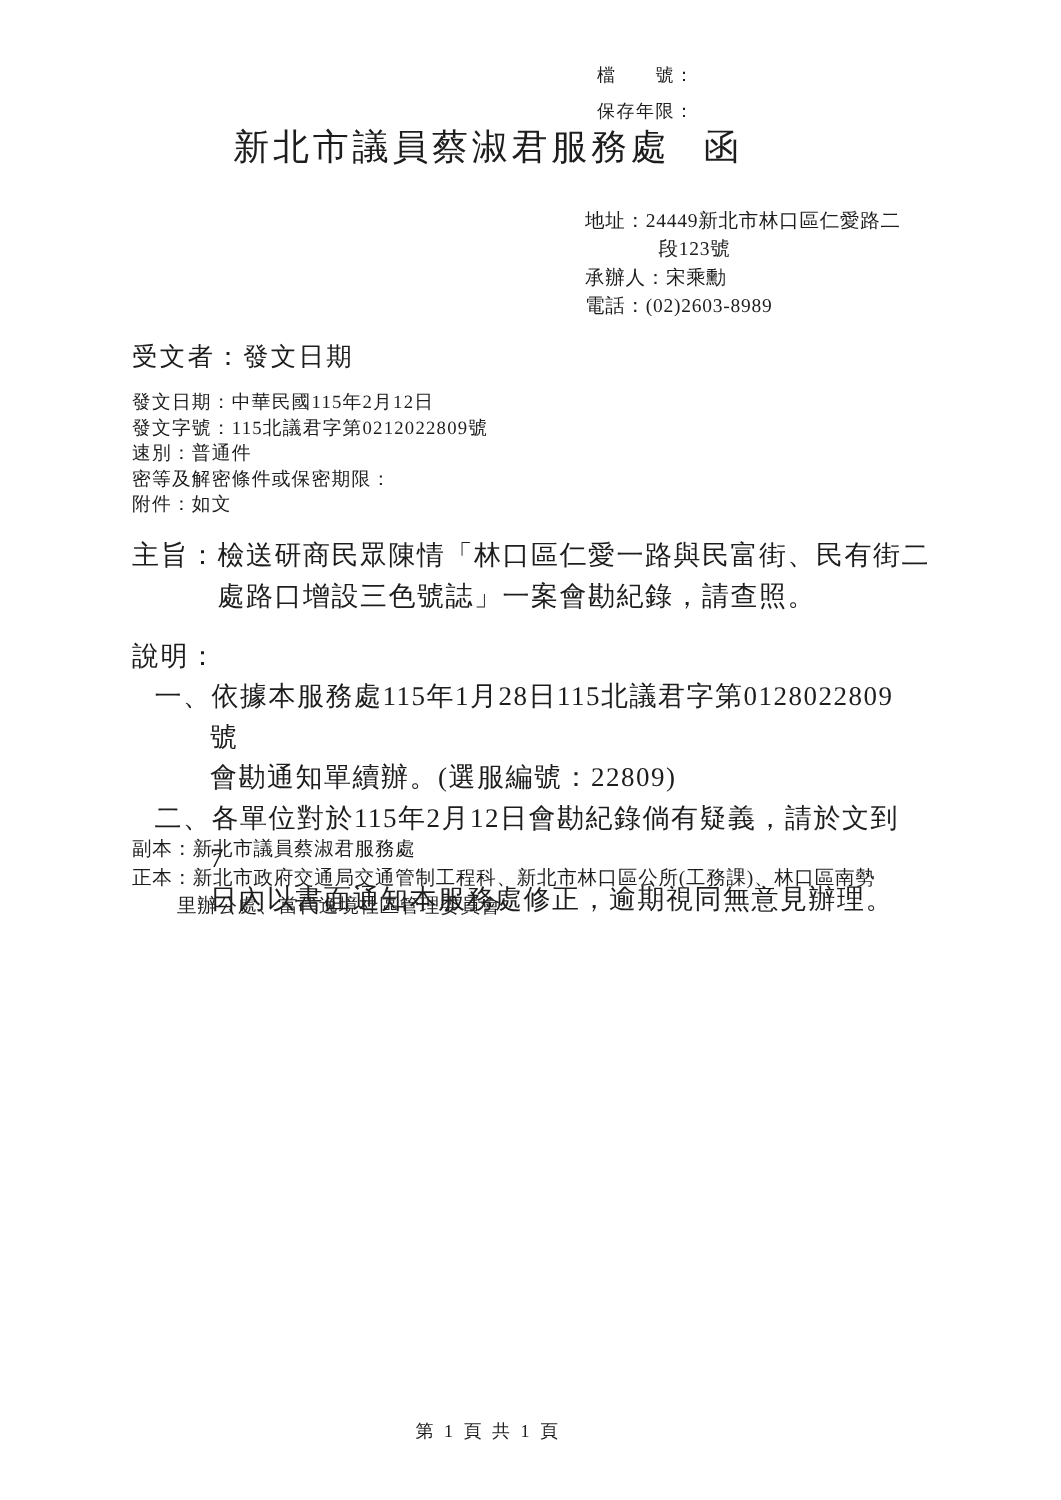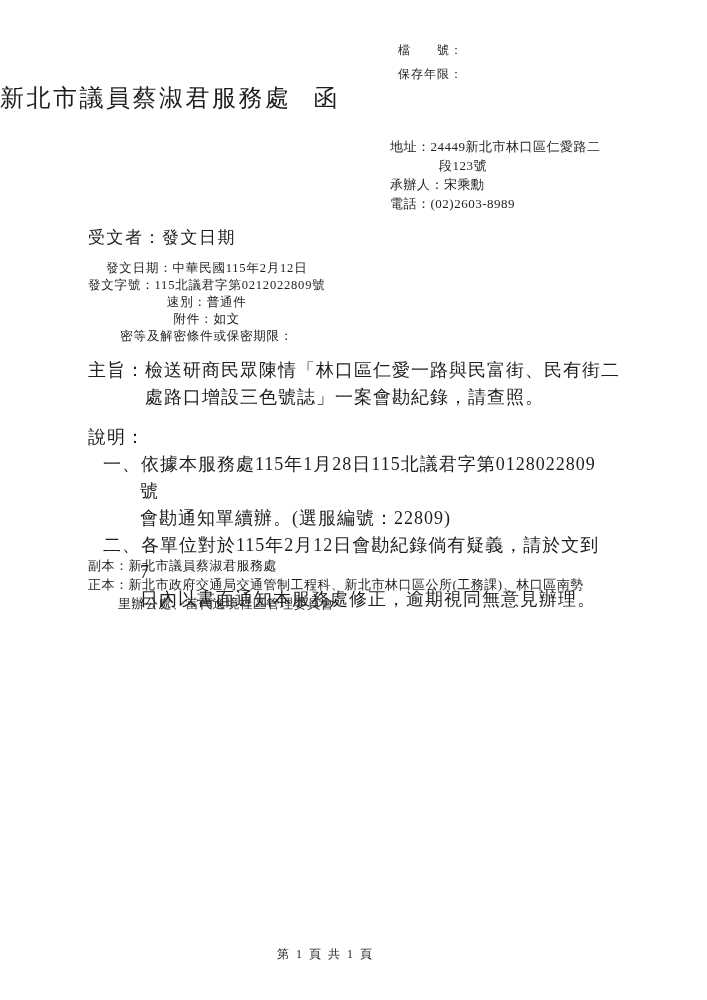--- a/index.html
+++ b/index.html
@@ -26,21 +26,21 @@
     letter-spacing: 1px;
     line-height: 24px;
     white-space: nowrap;
   }
   
   .doc-title {
     position: absolute;
     top: 82px;
     left: 0;
     width: 100%;
-    text-align: left;
+    text-align: center;
     font-size: 24px;
     letter-spacing: 2.5px;
     white-space: nowrap;
   }
   .doc-title .doc-type {
     margin-left: 22px;
   }
   
   .sender-block {
     position: absolute;
@@ -65,21 +65,20 @@
   }
   
   .meta-block {
     position: absolute;
     top: 260px;
     left: 88px;
     font-size: 12.5px;
     line-height: 17px;
     letter-spacing: 0.8px;
     white-space: nowrap;
-    text-align: center;
   }
   
   .subject {
     position: absolute;
     top: 357px;
     left: 88px;
     width: 500px;
     font-size: 18px;
     line-height: 27px;
     letter-spacing: 1px;
@@ -158,22 +157,22 @@
   </div>
 
   <div class="recipient">
     <span>受文者：</span><span>發文日期</span>
   </div>
 
   <div class="meta-block">
     <div>發文日期：中華民國115年2月12日</div>
     <div>發文字號：115北議君字第0212022809號</div>
     <div>速別：普通件</div>
+    <div>密等及解密條件或保密期限：</div>
     <div>附件：如文</div>
-    <div>密等及解密條件或保密期限：</div>
   </div>
 
   <div class="subject">
     <span>主旨：</span><span class="wrap-text">檢送研商民眾陳情「林口區仁愛一路與民富街、民有街二
 處路口增設三色號誌」一案會勘紀錄，請查照。</span>
   </div>
 
   <div class="explanation">
     <div>說明：</div>
     <div class="exp-item">

